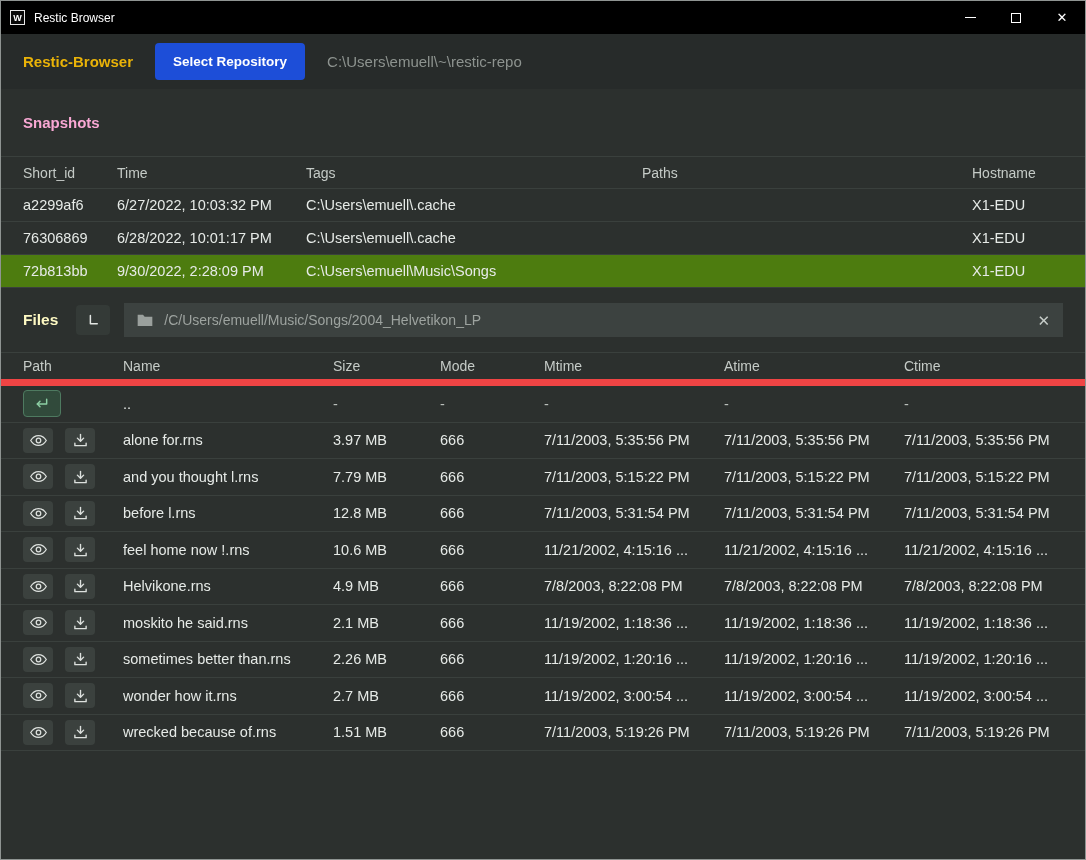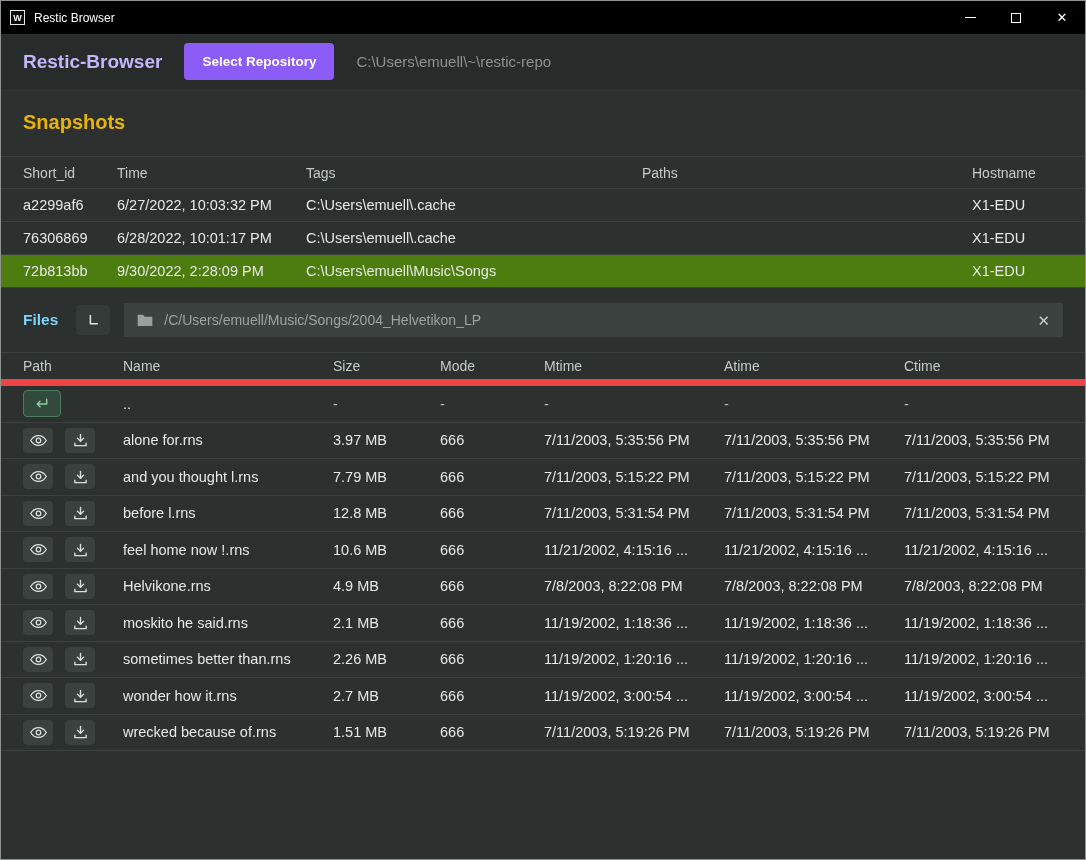--- a/index.html
+++ b/index.html
@@ -31,52 +31,52 @@
     width:46px; height:33px; display:flex; align-items:center; justify-content:center;
     color:#fff; font-size:13px; cursor:default;
   }
   .win-btn .maxbox { width:10px; height:10px; border:1px solid #fff; display:block; }
   .win-btn .minline { width:11px; height:1px; background:#fff; display:block; }
   
   .appbar {
     height:55px; background:#272b2a;
     display:flex; align-items:center; padding:0 22px; gap:22px; flex:0 0 auto;
   }
-  .app-title { font-size:19px; font-weight:bold; color:#c4b5fd; }
+  .app-title { font-size:15px; font-weight:bold; color:#eab308; }
   .repo-btn {
-    background:#8b5cf6; color:#fff; font-family:inherit;
+    background:#1d4ed8; color:#fff; font-family:inherit;
     font-size:13.5px; font-weight:bold;
     padding:11px 18px; border-radius:4px; border:none; cursor:pointer;
   }
   .repo-path { color:#8d938f; font-size:15px; }
   
   .section-heading {
     height:67px; padding:0 22px; display:flex; align-items:center;
-    font-size:20px; font-weight:bold; color:#eab308; flex:0 0 auto;
+    font-size:15px; font-weight:bold; color:#f9a8d4; flex:0 0 auto;
   }
   
   .snap-grid {
     display:grid;
     grid-template-columns: 94px 189px 336px 330px 1fr;
     align-items:center; padding:0 22px;
   }
   .snap-header {
     height:33px; color:#c5cbc7; font-size:14px;
     border-top:1px solid #3a403d; border-bottom:1px solid #3a403d;
   }
   .snap-row {
     height:33px; color:#e6eae7; font-size:14.5px;
     border-bottom:1px solid #3a403d; cursor:default;
   }
   .snap-row.selected { background:#4d7c0f; }
   
   .files-toolbar {
     height:64px; padding:0 22px; display:flex; align-items:center; gap:14px; flex:0 0 auto;
   }
-  .files-heading { font-size:15.5px; font-weight:bold; color:#7dd3fc; margin-right:4px; }
+  .files-heading { font-size:15.5px; font-weight:bold; color:#fef9c3; margin-right:4px; }
   .tree-btn {
     width:34px; height:30px; border-radius:4px; background:#343a37;
     display:flex; align-items:center; justify-content:center; cursor:pointer; border:none;
   }
   .path-bar {
     flex:1; height:34px; background:#3c4240; border-radius:0;
     display:flex; align-items:center; padding:16px 13px; gap:11px; cursor:text;justify-content:flex-end;
   }
   .path-text { flex:1; color:#9da39f; font-size:14px; white-space:nowrap; overflow:hidden; }
   .clear-btn {

